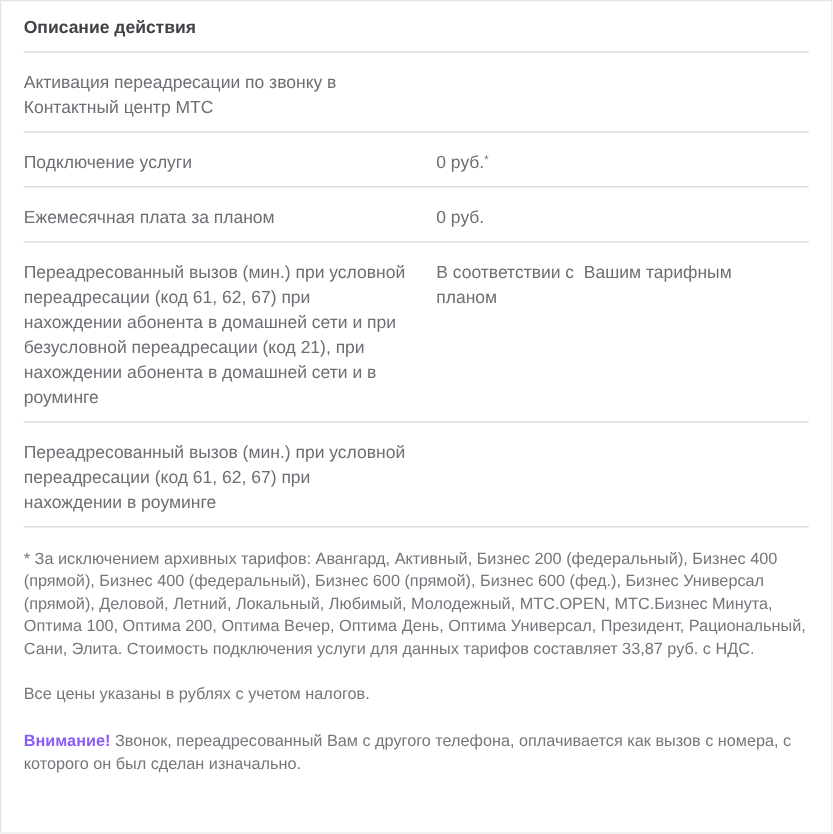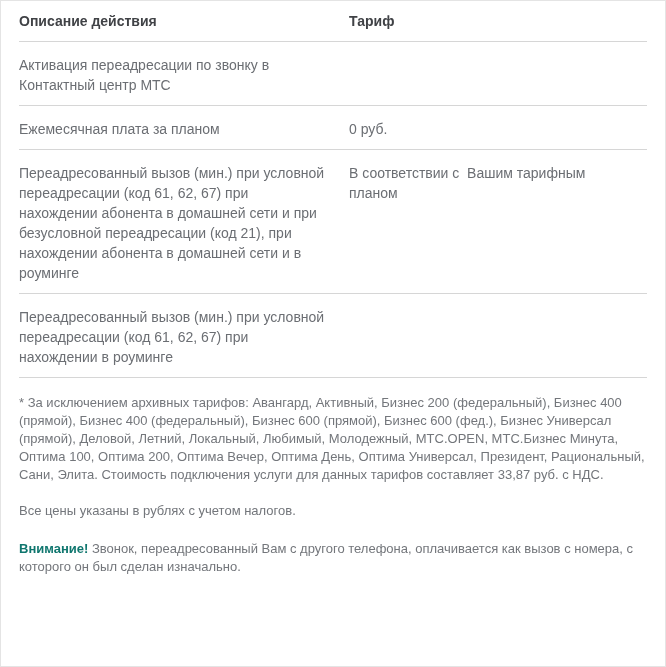--- a/index.html
+++ b/index.html
@@ -48,39 +48,42 @@
   .notes { padding-top: 16px; }
   .footnote, .prices-note, .attention {
     font-size: 13px;
     line-height: 18px;
     color: #73767b;
   }
   .prices-note { margin-top: 18px; }
   .attention { margin-top: 20px; }
   .attention .attention-label {
     font-weight: bold;
-    color: #0f766e;
+    color: #8b5cf6;
   }
 </style>
 </head>
 <body>
 
 <div class="container">
 
   <div class="tariff-table">
 
     <div class="t-row t-head">
       <div class="cell">Описание действия</div>
-      <div class="cell">Тариф</div>
     </div>
 
     <div class="t-row">
       <div class="cell">Активация переадресации по звонку в Контактный центр МТС</div>
     </div>
 
+    <div class="t-row">
+      <div class="cell">Подключение услуги</div>
+      <div class="cell"><span>0 руб.</span><sup class="fn-mark">*</sup></div>
+    </div>
 
     <div class="t-row">
       <div class="cell">Ежемесячная плата за планом</div>
       <div class="cell">0 руб.</div>
     </div>
 
     <div class="t-row">
       <div class="cell">Переадресованный вызов (мин.) при условной переадресации (код 61, 62, 67) при нахождении абонента в домашней сети и при безусловной переадресации (код 21), при нахождении абонента в домашней сети и в роуминге</div>
       <div class="cell">В соответствии с &nbsp;Вашим тарифным планом</div>
     </div>

